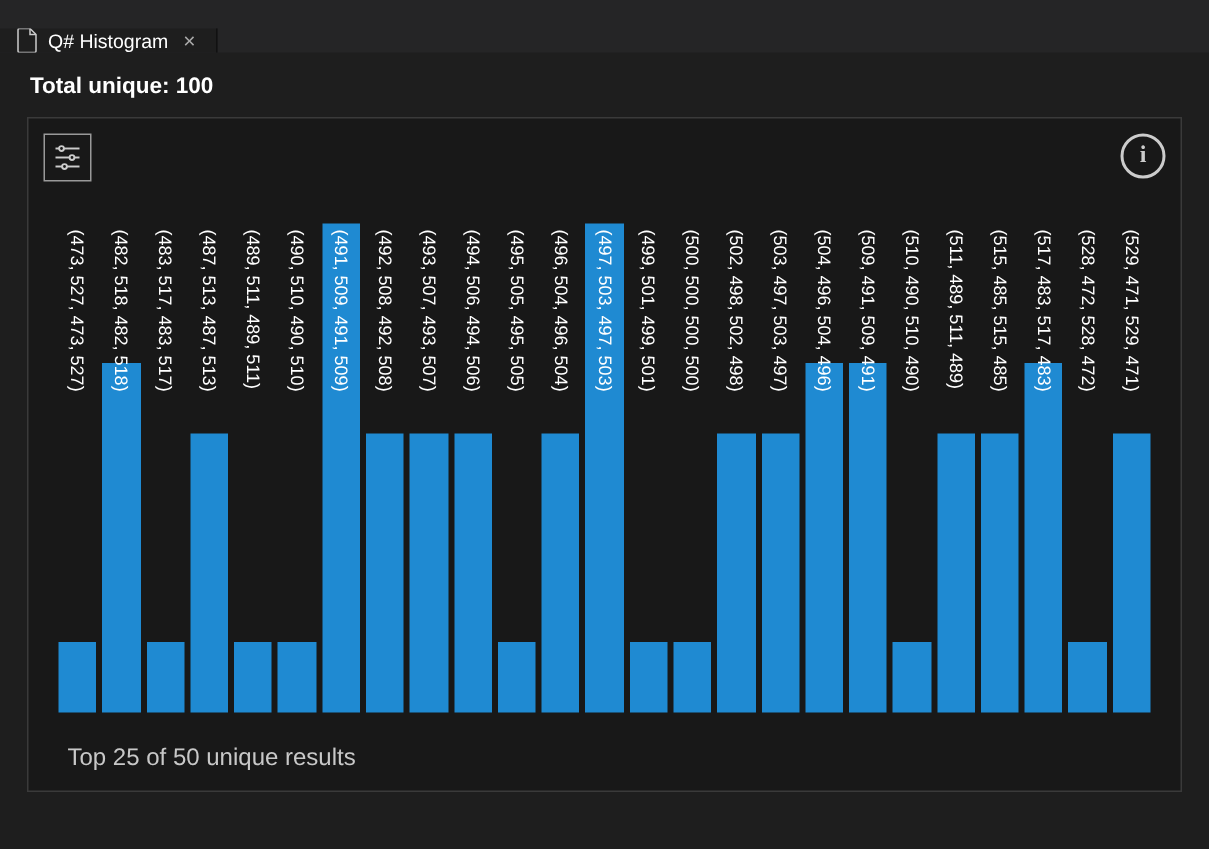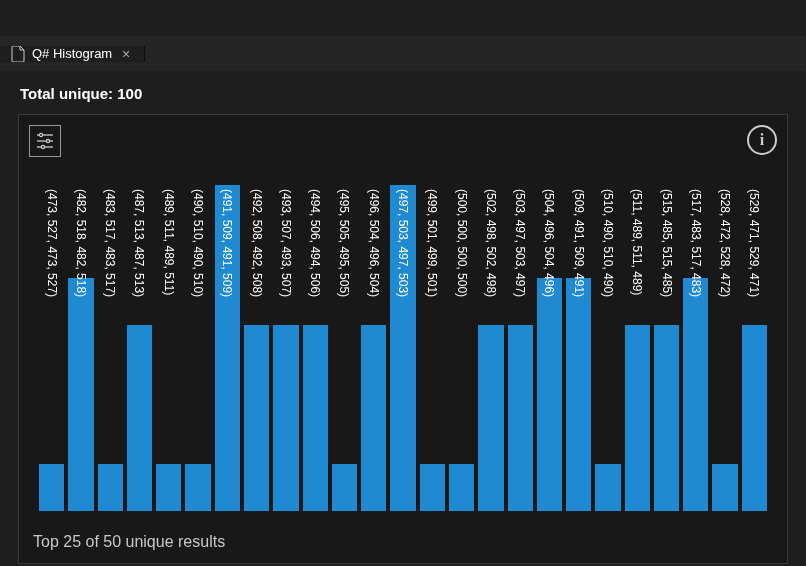--- a/index.html
+++ b/index.html
@@ -1,21 +1,21 @@
 <!DOCTYPE html>
 <html><head>
 <meta charset="utf-8">
 <style>
   html,body{
     margin:0;padding:0;width:806px;height:566px;
     background:#1e1e1e;font-family:"Segoe UI",Arial,sans-serif;
     color:#cccccc;overflow:hidden;
   }
   .tab-bar{
-    height:35px;background:#252526;display:flex;align-items:center;margin-top:36px;
+    height:35px;background:#252526;display:flex;align-items:flex-end;
   }
   .tab{
     display:flex;align-items:center;gap:6px;padding:0 10px;
     background:#1e1e1e;font-size:13px;color:#ffffff;
     border-right:1px solid #111;cursor:pointer;
   }
   .tab .file-icon{width:16px;height:16px;display:flex;align-items:center;justify-content:center}
   .tab .close-icon{width:16px;height:16px;display:flex;align-items:center;justify-content:center;font-size:14px;color:#aaa}
   .status-line{
     padding:14px 20px 8px 20px;font-size:15px;font-weight:600;color:#fff;
@@ -43,21 +43,21 @@
   .bar-fill{
     width:100%;background:#1f8ad2;position:relative;
   }
   .bar-label{
     position:absolute;top:4px;left:50%;transform:translateX(-50%);
     writing-mode:vertical-rl;text-orientation:sideways;
     font-size:12px;color:#ffffff;font-family:"Segoe UI",Arial,sans-serif;
     white-space:nowrap;line-height:1;
   }
   .footer-text{
-    position:absolute;left:14px;bottom:12px;font-size:16px;color:#c8c8c8;
+    position:absolute;left:26px;bottom:12px;font-size:16px;color:#c8c8c8;
   }
 </style>
 </head>
 <body>
 
 <div class="tab-bar">
   <div class="tab">
     <span class="file-icon">
       <svg width="14" height="16" viewBox="0 0 14 16">
           <path d="M2 0h7l4 4v11a1 1 0 0 1-1 1H2a1 1 0 0 1-1-1V1a1 1 0 0 1 1-1z" fill="none" stroke="#ccc" stroke-width="1"></path>

